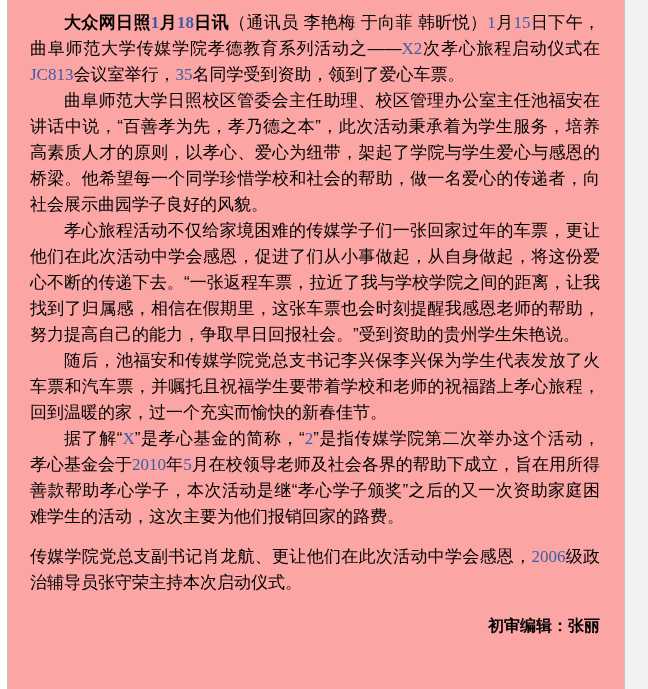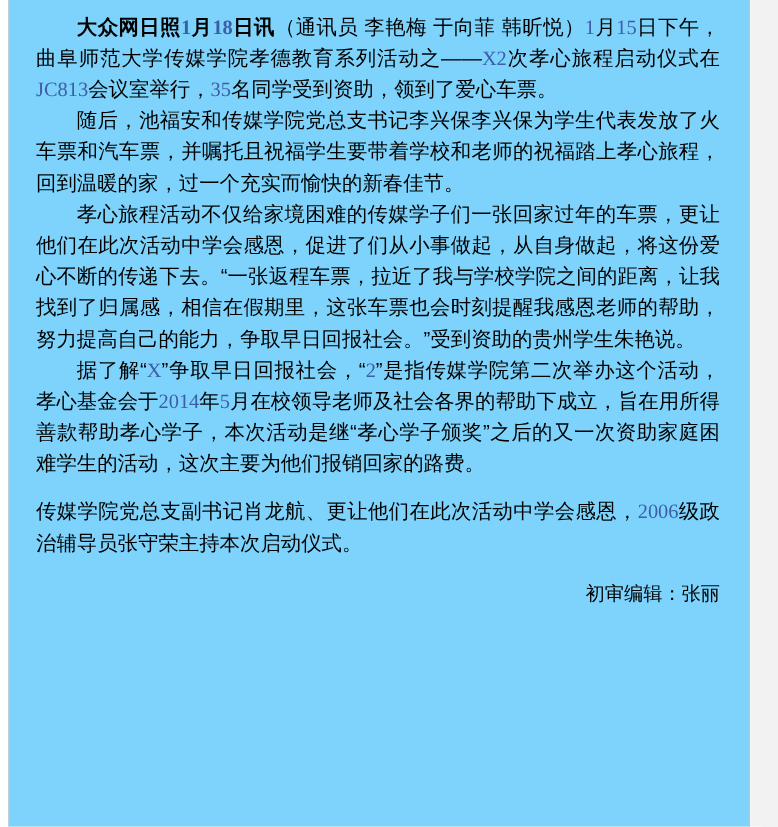--- a/index.html
+++ b/index.html
@@ -20,21 +20,21 @@
   }
   .left-gutter {
     width: 7px;
     background: #ffffff;
     flex: none;
   }
   .content-box {
     width: 618px;
     flex: none;
     box-sizing: border-box;
-    background: #7dd3fc;
+    background: #fca5a5;
     border-left: 1px solid var(--border-color, #c3c3c3);
     border-right: 1px solid var(--border-color, #c3c3c3);
     padding: 10px 24px 0 22px;
     color: var(--text-color, #000000);
     font-size: 17px;
     line-height: 26px;
   }
   .right-gutter {
     flex: 1;
     background: var(--gutter-color, #f2f2f2);
@@ -55,33 +55,35 @@
   }
   .num {
     font-family: "Liberation Serif", serif;
     color: var(--num-color, #3c5da8);
   }
   .credits {
     margin-top: 18px;
     text-align: right;
     line-height: 23px;
     font-size: 16px;
+    font-weight: bold;
   }
 </style>
 </head>
 <body>
 
 <div class="layout">
   <div class="left-gutter"></div>
   <div class="content-box">
     <div>
         <p class="para"><span class="bold">大众网日照</span><span class="bold num">1</span><span class="bold">月</span><span class="bold num">18</span><span class="bold">日讯</span><span>（通讯员 李艳梅 于向菲 韩昕悦）</span><span class="num">1</span><span>月</span><span class="num">15</span><span>日下午，曲阜师范大学传媒学院孝德教育系列活动之——</span><span class="num">X2</span><span>次孝心旅程启动仪式在</span><span class="num">JC813</span><span>会议室举行，</span><span class="num">35</span><span>名同学受到资助，领到了爱心车票。</span></p>
+        <p class="para"><span>曲阜师范大学日照校区管委会主任助理、校区管理办公室主任池福安在讲话中说，“百善孝为先，孝乃德之本”，此次活动秉承着为学生服务，培养高素质人才的原则，以孝心、爱心为纽带，架起了学院与学生爱心与感恩的桥梁。他希望每一个同学珍惜学校和社会的帮助，做一名爱心的传递者，向社会展示曲园学子良好的风貌。</span></p>
+        <p class="para"><span>孝心旅程活动不仅给家境困难的传媒学子们一张回家过年的车票，更让他们在此次活动中学会感恩，促进了们从小事做起，从自身做起，将这份爱心不断的传递下去。“一张返程车票，拉近了我与学校学院之间的距离，让我找到了归属感，相信在假期里，这张车票也会时刻提醒我感恩老师的帮助，努力提高自己的能力，争取早日回报社会。”受到资助的贵州学生朱艳说。</span></p>
         <p class="para"><span>随后，池福安和传媒学院党总支书记李兴保李兴保为学生代表发放了火车票和汽车票，并嘱托且祝福学生要带着学校和老师的祝福踏上孝心旅程，回到温暖的家，过一个充实而愉快的新春佳节。</span></p>
-        <p class="para"><span>孝心旅程活动不仅给家境困难的传媒学子们一张回家过年的车票，更让他们在此次活动中学会感恩，促进了们从小事做起，从自身做起，将这份爱心不断的传递下去。“一张返程车票，拉近了我与学校学院之间的距离，让我找到了归属感，相信在假期里，这张车票也会时刻提醒我感恩老师的帮助，努力提高自己的能力，争取早日回报社会。”受到资助的贵州学生朱艳说。</span></p>
-        <p class="para"><span>据了解“</span><span class="num">X</span><span>”争取早日回报社会，“</span><span class="num">2</span><span>”是指传媒学院第二次举办这个活动，孝心基金会于</span><span class="num">2014</span><span>年</span><span class="num">5</span><span>月在校领导老师及社会各界的帮助下成立，旨在用所得善款帮助孝心学子，本次活动是继“孝心学子颁奖”之后的又一次资助家庭困难学生的活动，这次主要为他们报销回家的路费。</span></p>
+        <p class="para"><span>据了解“</span><span class="num">X</span><span>”是孝心基金的简称，“</span><span class="num">2</span><span>”是指传媒学院第二次举办这个活动，孝心基金会于</span><span class="num">2010</span><span>年</span><span class="num">5</span><span>月在校领导老师及社会各界的帮助下成立，旨在用所得善款帮助孝心学子，本次活动是继“孝心学子颁奖”之后的又一次资助家庭困难学生的活动，这次主要为他们报销回家的路费。</span></p>
         <p class="para no-indent spaced"><span>传媒学院党总支副书记肖龙航、更让他们在此次活动中学会感恩，</span><span class="num">2006</span><span>级政治辅导员张守荣主持本次启动仪式。</span></p>
       </div>
     <div class="credits">
         <div>初审编辑：张丽</div>
       </div>
   </div>
   <div class="right-gutter"></div>
 </div>
 
 </body></html>

